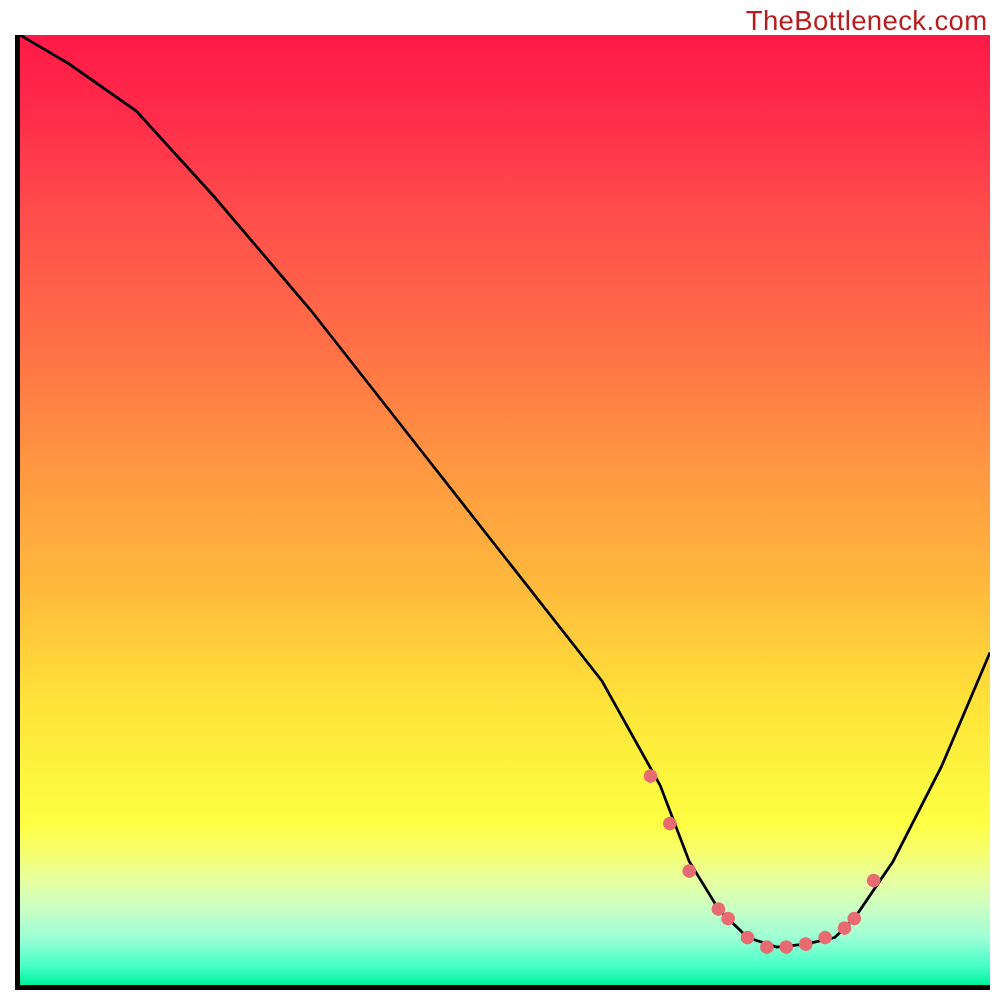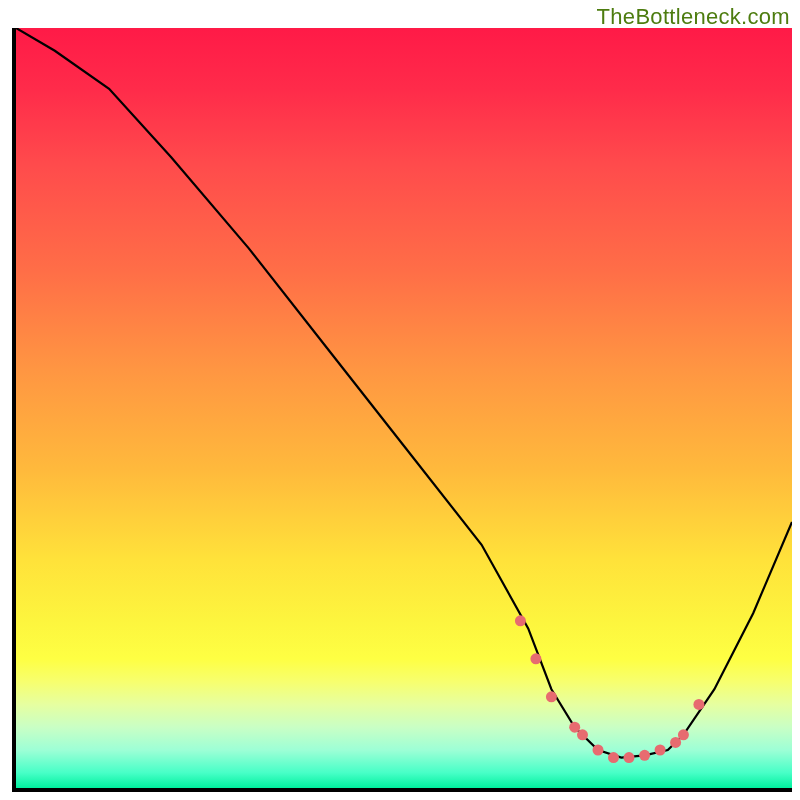--- a/index.html
+++ b/index.html
@@ -9,21 +9,21 @@
     width: 800px;
     height: 800px;
     position: relative;
     font-family: Arial, sans-serif;
   }
   .watermark {
     position: absolute;
     top: 4px;
     right: 10px;
     font-size: 22px;
-    color: #4d7c0f;
+    color: #b91c1c;
     font-weight: 500;
     letter-spacing: 0.3px;
   }
   .chart-area {
     position: absolute;
     left: 12px;
     top: 28px;
     width: 776px;
     height: 760px;
     border-left: 4px solid #000;

